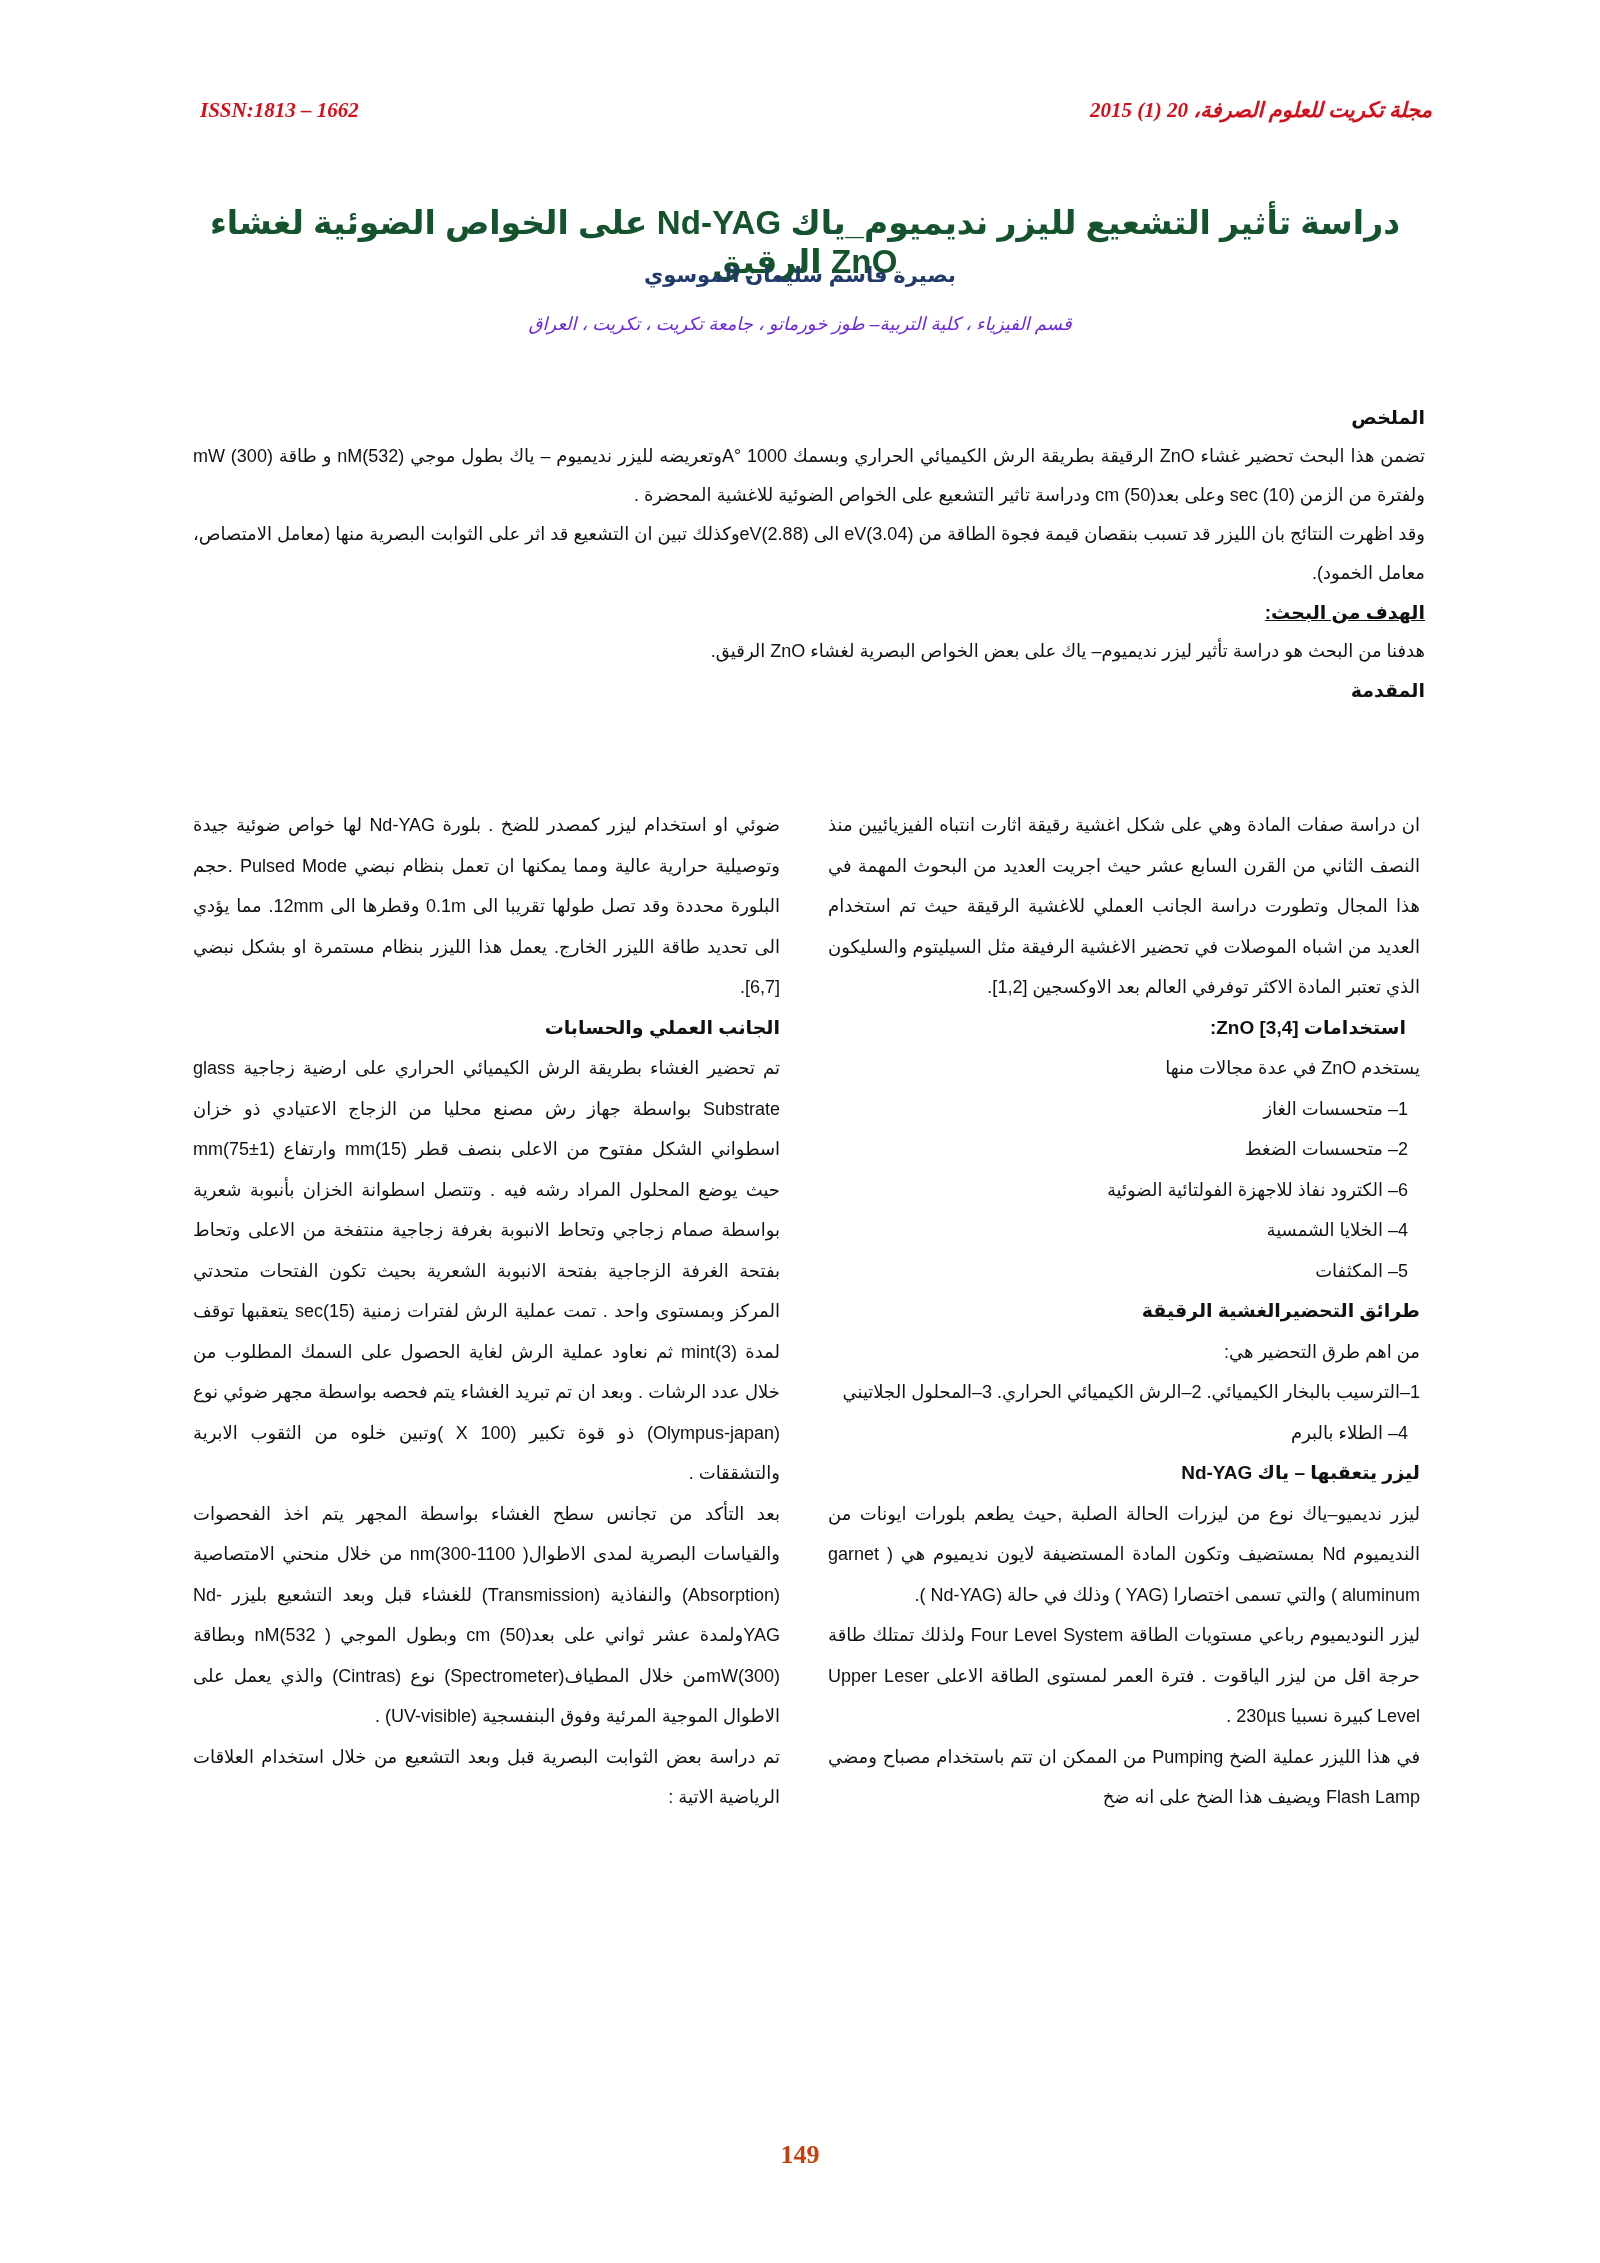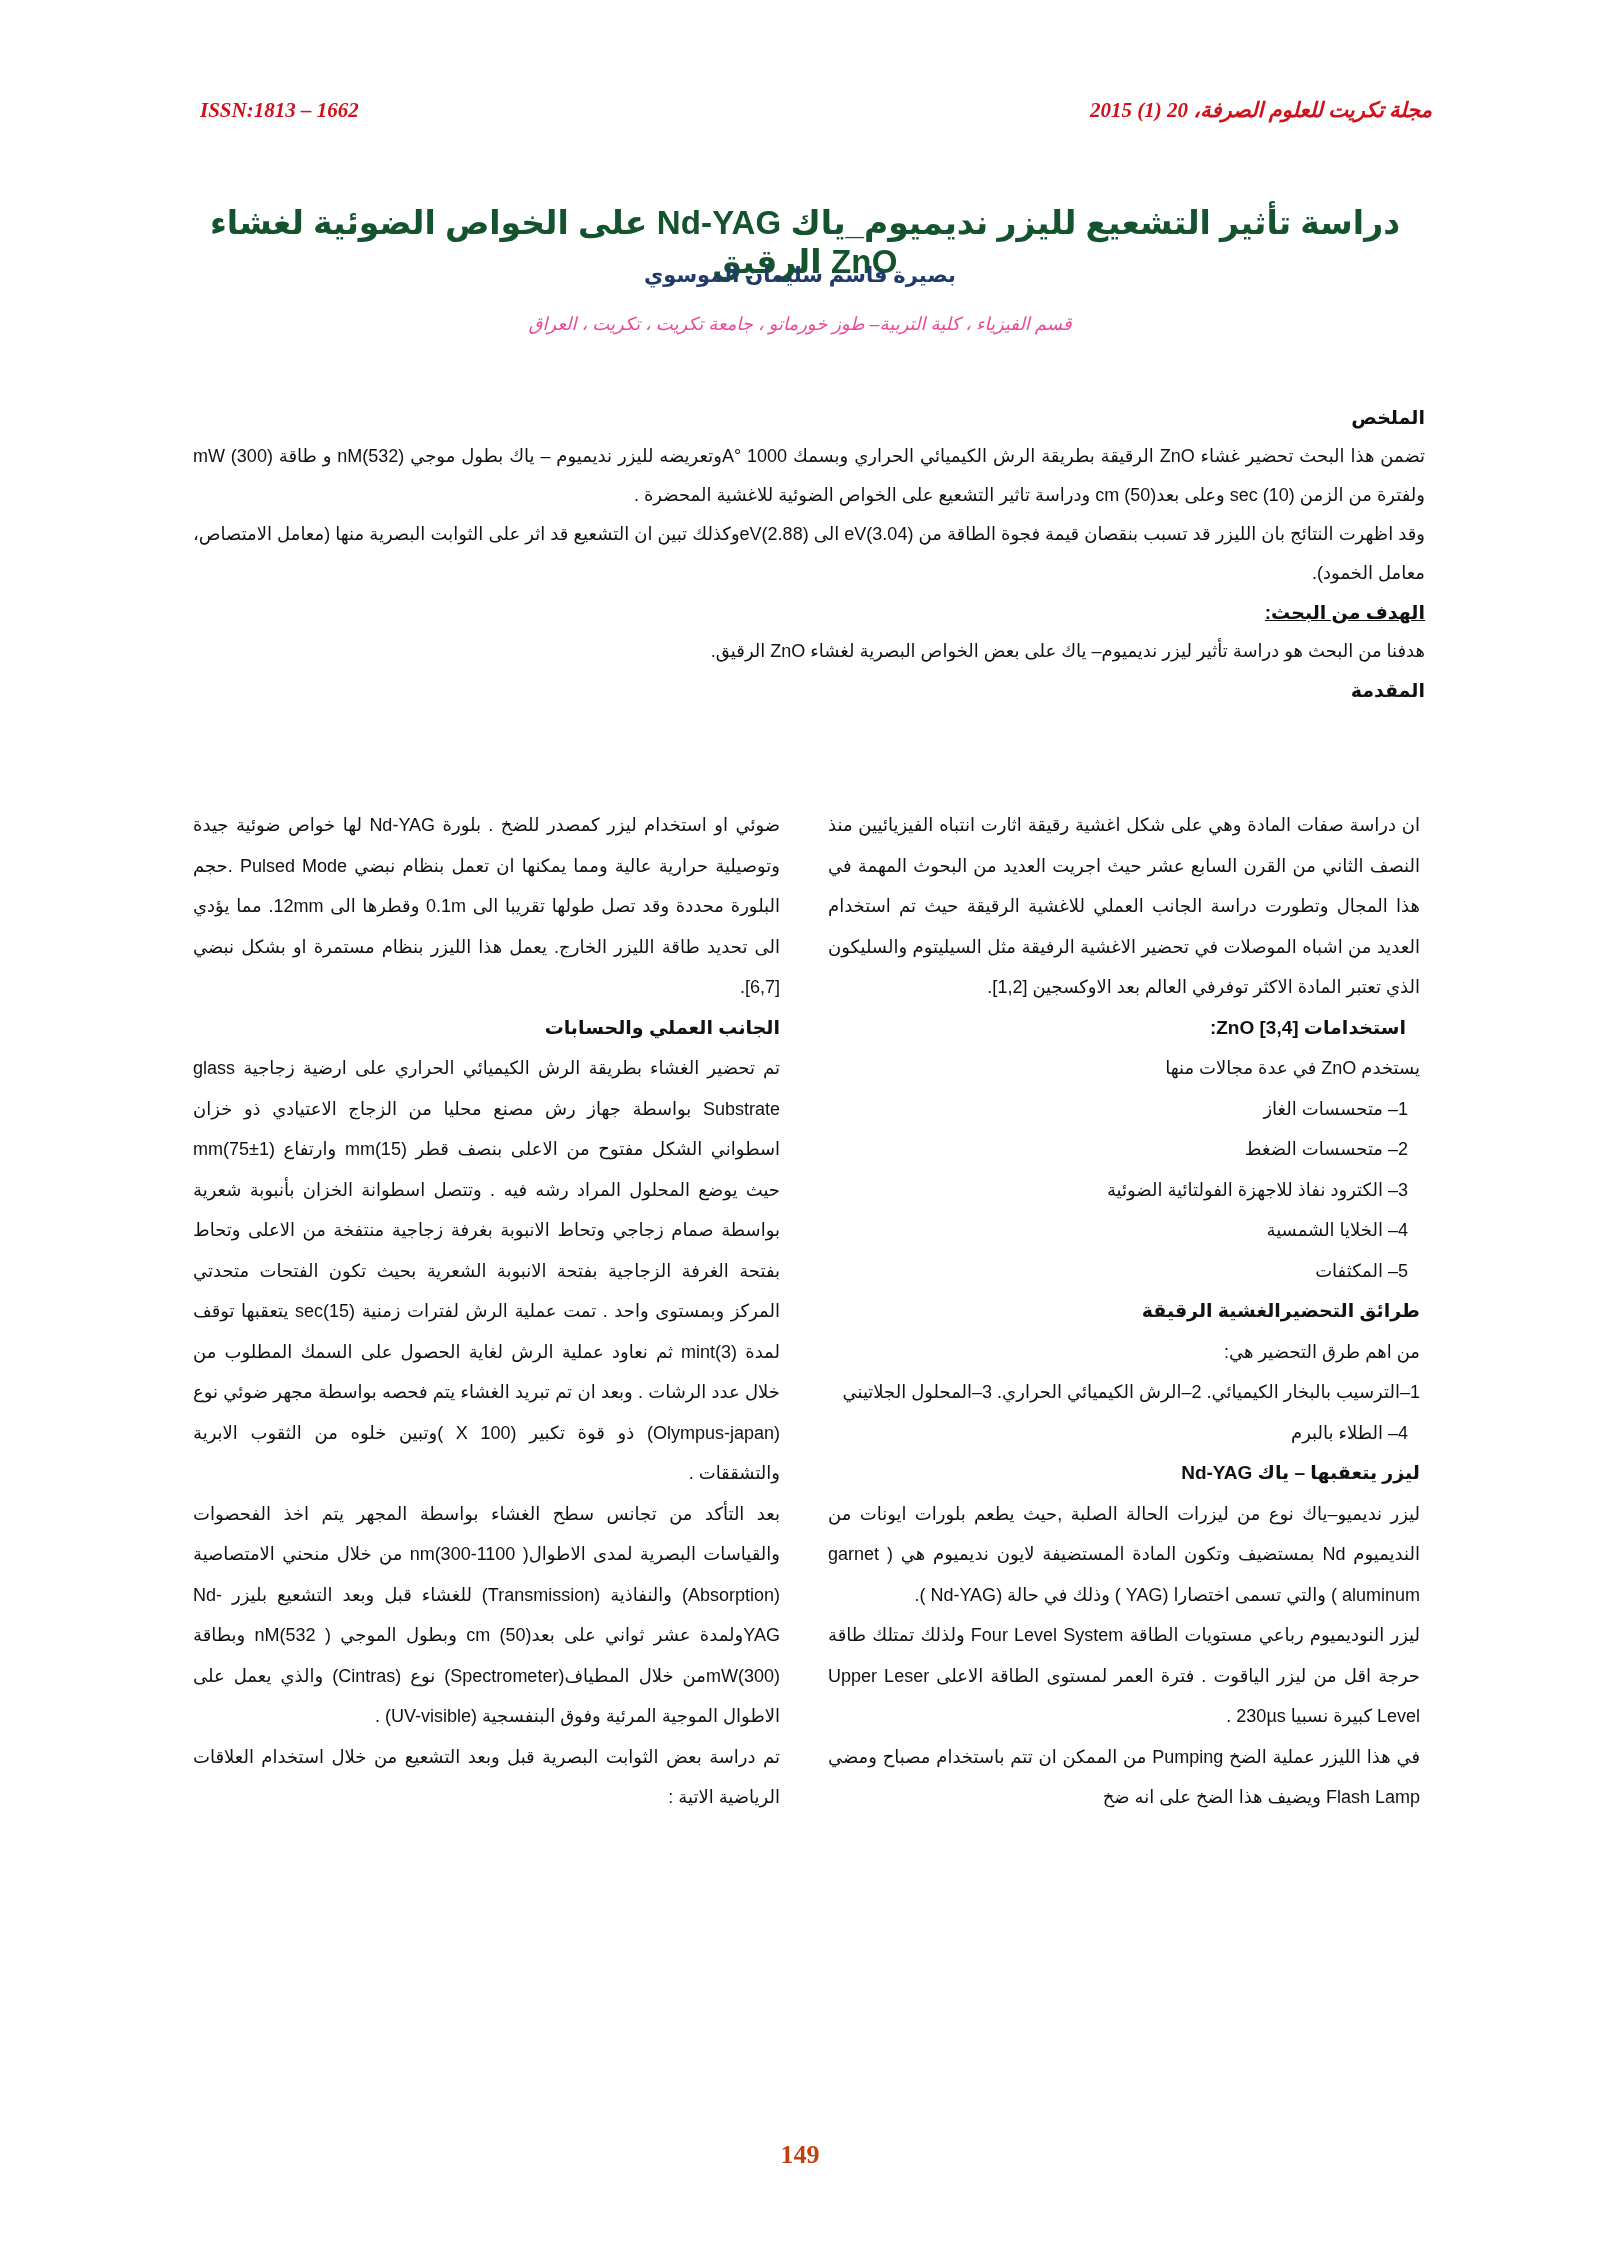--- a/index.html
+++ b/index.html
@@ -17,21 +17,21 @@
     position: absolute; top: 203px; left: 180px; right: 170px;
     text-align: center; direction: rtl; font-weight: bold;
     font-size: 33px; color: #14532d; letter-spacing: 0.2px;
   }
   .author {
     position: absolute; top: 263px; left: 0; right: 0; text-align: center;
     direction: rtl; font-weight: bold; font-size: 21px; color: #213a6b;
   }
   .affil {
     position: absolute; top: 313px; left: 0; right: 0; text-align: center;
-    direction: rtl; font-style: italic; font-size: 18px; color: #ec4899;
+    direction: rtl; font-style: italic; font-size: 18px; color: #6d28d9;
   }
   .full {
     position: absolute; left: 193px; right: 175px; direction: rtl;
     font-size: 18px; line-height: 39px; text-align: justify;
   }
   .full p, .col p { margin: 0; }
   .h { font-weight: bold; font-size: 19px; }
   .h-underline { text-decoration: underline; }
   .col {
     position: absolute; direction: rtl; font-size: 18px; line-height: 40.5px;
@@ -64,21 +64,21 @@
   <p>هدفنا من البحث هو دراسة تأثير ليزر نديميوم– ياك على بعض الخواص البصرية لغشاء ZnO الرقيق.</p>
   <p class="h">المقدمة</p>
 </div>
 
 <div class="col col-right">
   <p>ان دراسة صفات المادة وهي على شكل اغشية رقيقة اثارت انتباه الفيزيائيين منذ النصف الثاني من القرن السابع عشر حيث اجريت العديد من البحوث المهمة في هذا المجال وتطورت دراسة الجانب العملي للاغشية الرقيقة حيث تم استخدام العديد من اشباه الموصلات في تحضير الاغشية الرفيقة مثل السيليتوم والسليكون الذي تعتبر المادة الاكثر توفرفي العالم بعد الاوكسجين [1,2].</p>
   <p class="h" style="padding-right:14px;">استخدامات ZnO [3,4]:</p>
   <p>يستخدم ZnO في عدة مجالات منها</p>
   <p class="list-item">1– متحسسات الغاز</p>
   <p class="list-item">2– متحسسات الضغط</p>
-  <p class="list-item">3– الكترود نفاذ للاجهزة الفولتائية الضوئية</p>
+  <p class="list-item">6– الكترود نفاذ للاجهزة الفولتائية الضوئية</p>
   <p class="list-item">4– الخلايا الشمسية</p>
   <p class="list-item">5– المكثفات</p>
   <p class="h">طرائق التحضيرالغشية الرقيقة</p>
   <p>من اهم طرق التحضير هي:</p>
   <p>1–الترسيب بالبخار الكيميائي. 2–الرش الكيميائي الحراري. 3–المحلول الجلاتيني</p>
   <p class="list-item">4– الطلاء بالبرم</p>
   <p class="h">ليزر يتعقبها – ياك Nd-YAG</p>
   <p>ليزر نديميو–ياك نوع من ليزرات الحالة الصلبة ,حيث يطعم بلورات ايونات من النديميوم Nd بمستضيف وتكون المادة المستضيفة لايون نديميوم هي ( garnet aluminum ) والتي تسمى اختصارا (YAG ) وذلك في حالة (Nd-YAG ).</p>
   <p>ليزر النوديميوم رباعي مستويات الطاقة Four Level System ولذلك تمتلك طاقة حرجة اقل من ليزر الياقوت . فترة العمر لمستوى الطاقة الاعلى Upper Leser Level كبيرة نسبيا 230µs .</p>
   <p>في هذا الليزر عملية الضخ Pumping من الممكن ان تتم باستخدام مصباح ومضي Flash Lamp ويضيف هذا الضخ على انه ضخ</p>

